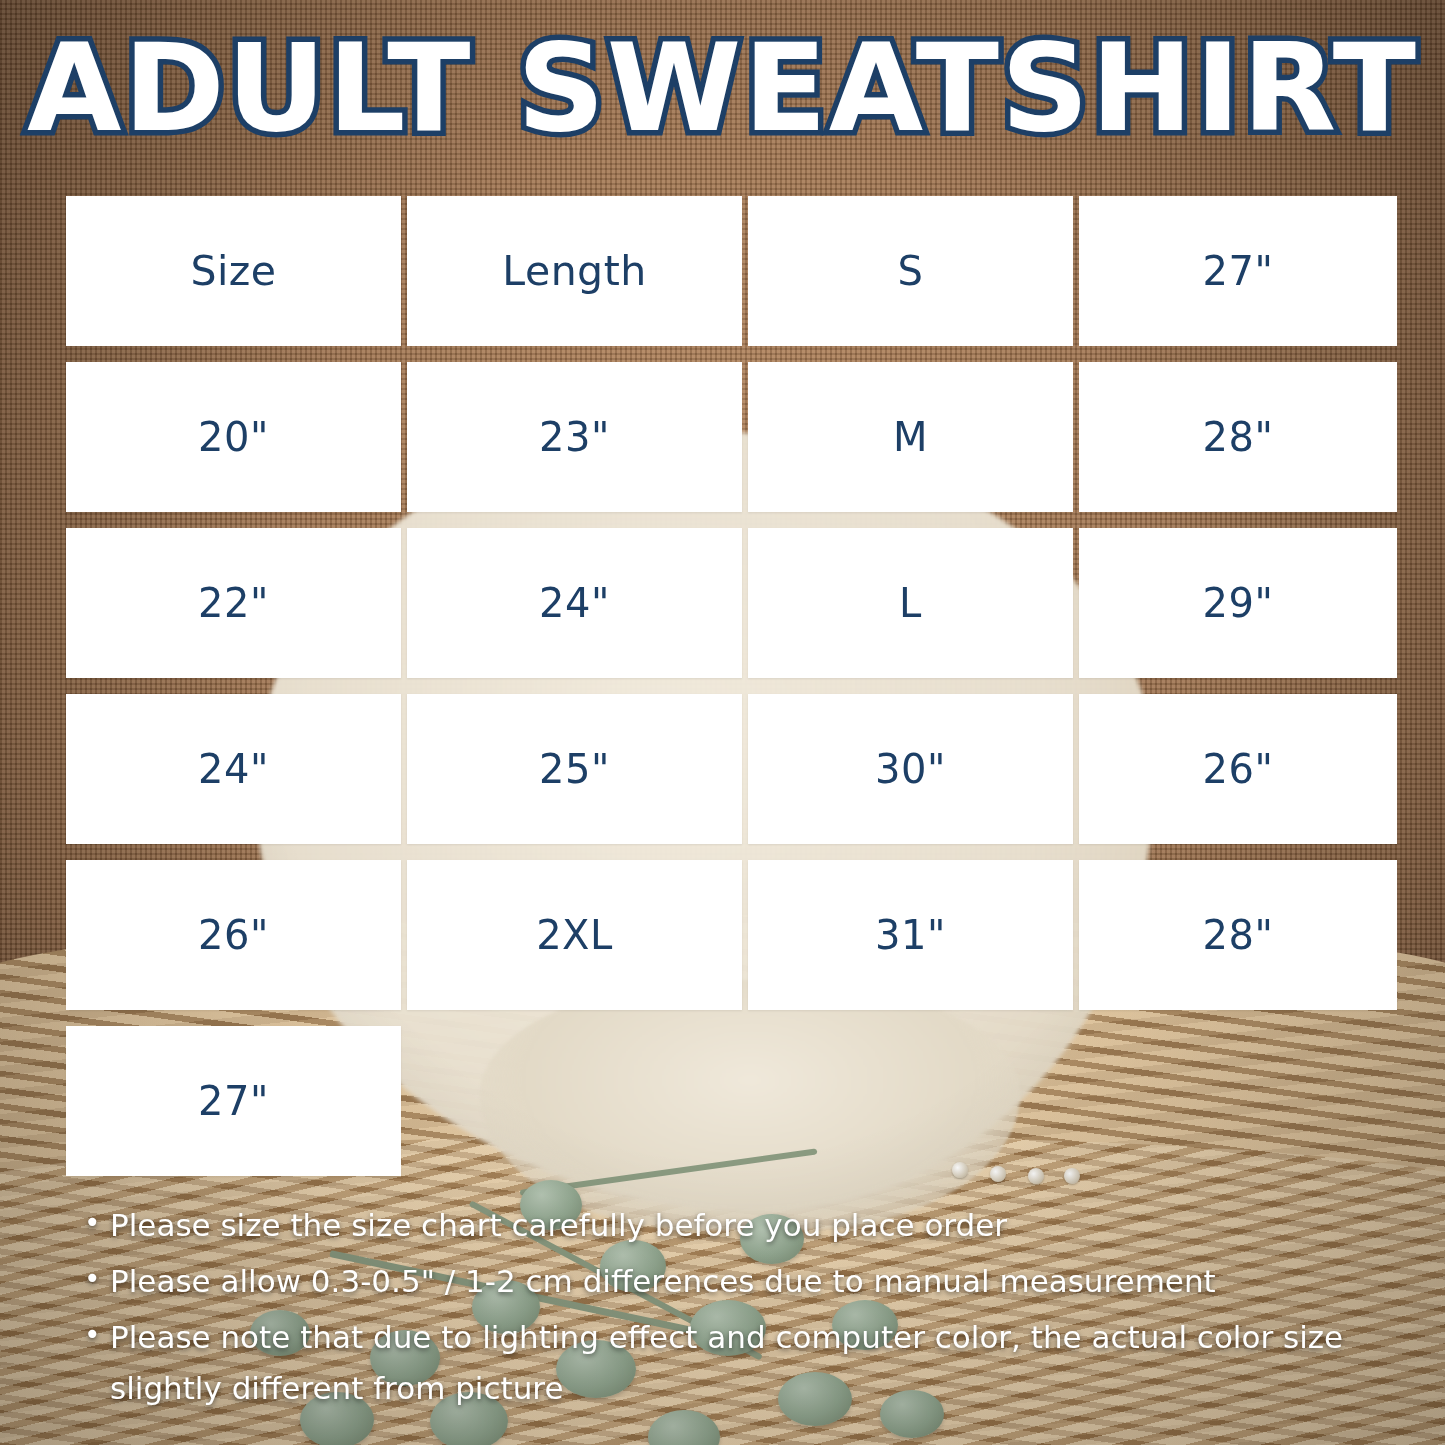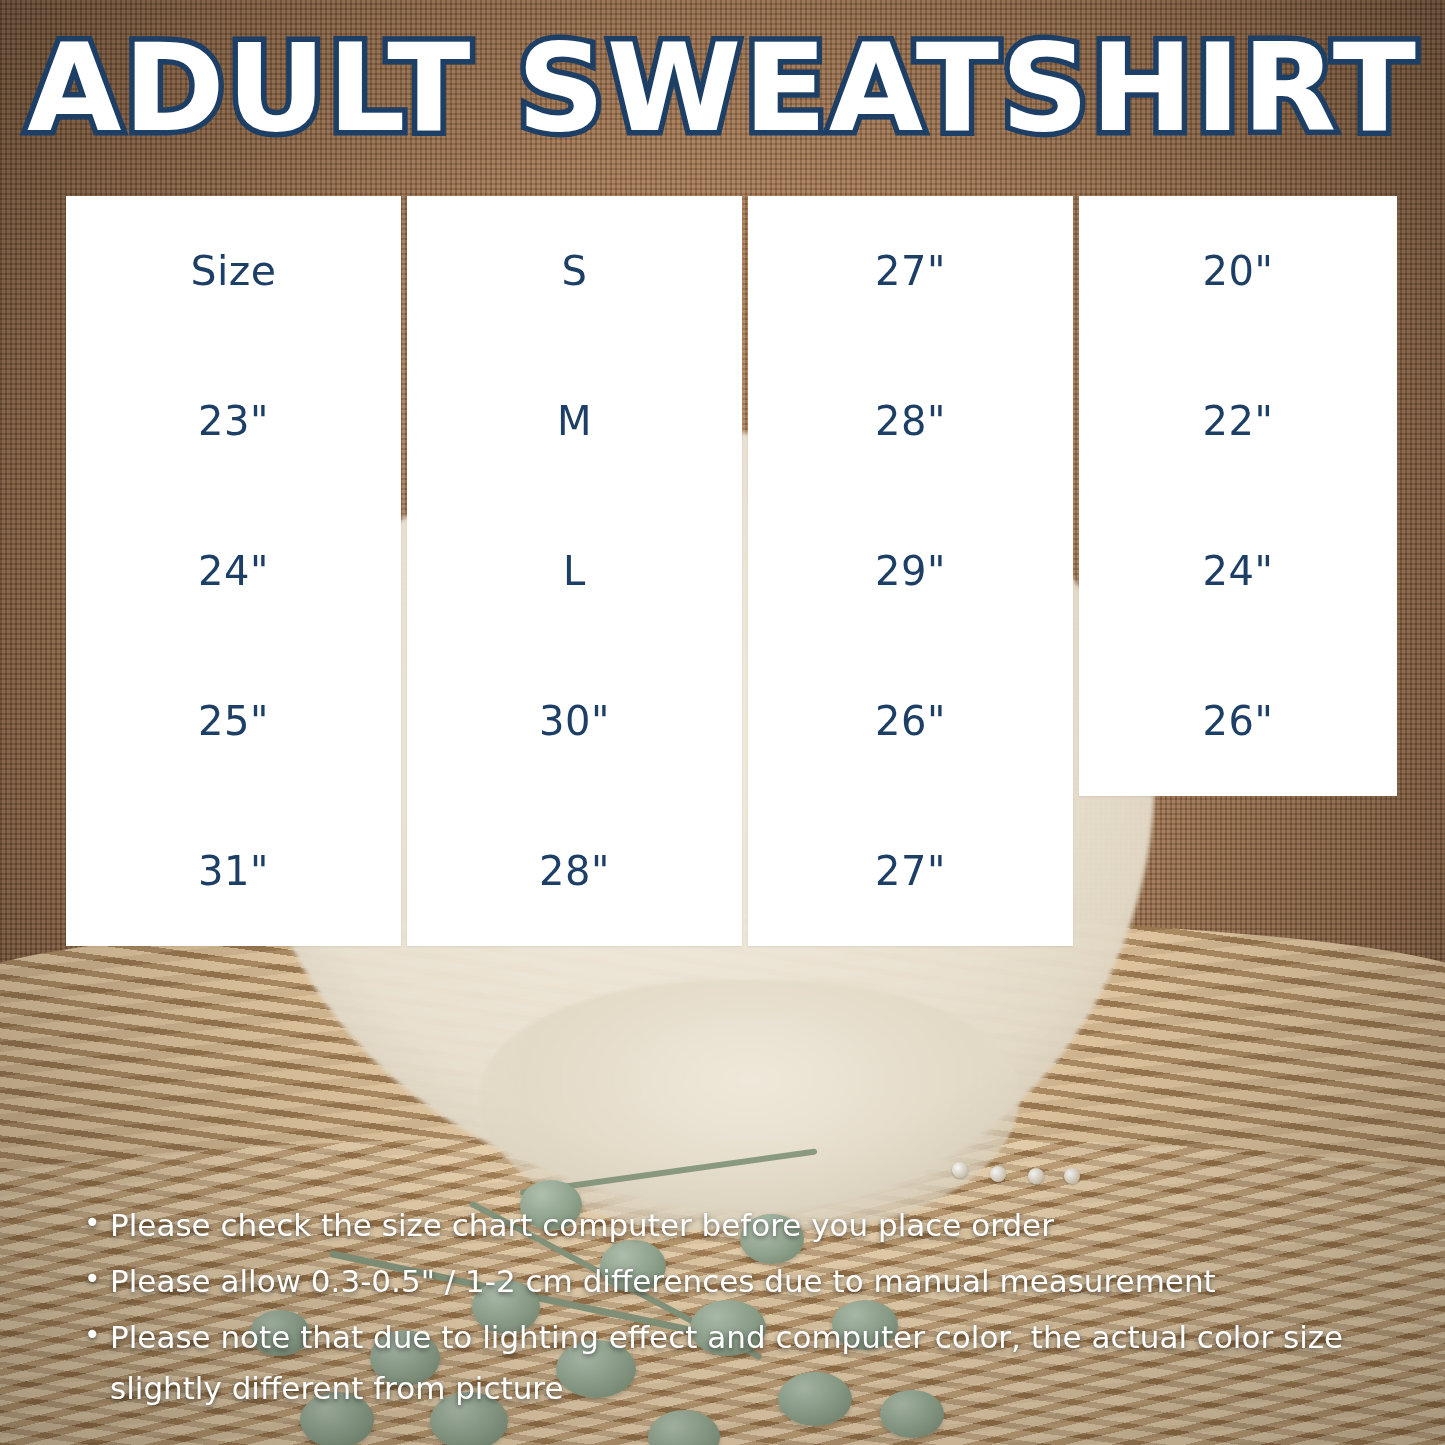--- a/index.html
+++ b/index.html
@@ -125,21 +125,21 @@
 
   
   .table {
     position: absolute;
     left: 66px;
     top: 196px;
     width: 1313px;
     display: grid;
     grid-template-columns: 335px 335px 325px 318px;
     grid-auto-rows: 150px;
-    gap: 0 6px;
+    gap: 16px 6px;
   }
   .cell {
     background: #ffffff;
     display: flex;
     align-items: center;
     justify-content: center;
     color: #1d3f66;
     font-size: 40px;
     letter-spacing: .5px;
     font-family: "DejaVu Sans", sans-serif;
@@ -210,49 +210,51 @@
     <div class="leaf" style="left:880px; top:1390px; width:64px; height:48px;"></div>
     <div class="leaf" style="left:250px; top:1310px; width:60px; height:46px;"></div>
   </div>
 
   <div class="bg-vignette"></div>
 
   <div class="title">ADULT SWEATSHIRT</div>
 
   <div class="table">
     <div class="cell header">Size</div>
+    <div class="cell header">Length</div>
 
     <div class="cell">S</div>
     <div class="cell">27"</div>
     <div class="cell">20"</div>
     <div class="cell">23"</div>
 
     <div class="cell">M</div>
     <div class="cell">28"</div>
     <div class="cell">22"</div>
     <div class="cell">24"</div>
 
     <div class="cell">L</div>
     <div class="cell">29"</div>
     <div class="cell">24"</div>
     <div class="cell">25"</div>
 
     <div class="cell">30"</div>
     <div class="cell">26"</div>
     <div class="cell">26"</div>
 
+    <div class="cell">2XL</div>
     <div class="cell">31"</div>
     <div class="cell">28"</div>
     <div class="cell">27"</div>
   </div>
 
   <div class="notes">
     <div class="note">
       <span class="bullet">•</span>
-      <span class="note-text">Please check the size chart computer before you place order</span>
+      <span class="note-text">Please size the size chart carefully before you place order</span>
     </div>
     <div class="note">
       <span class="bullet">•</span>
       <span class="note-text">Please allow 0.3-0.5" / 1-2 cm differences due to manual measurement</span>
     </div>
     <div class="note">
       <span class="bullet">•</span>
       <span class="note-text">Please note that due to lighting effect and computer color, the actual color size slightly different from picture</span>
     </div>
   </div>

